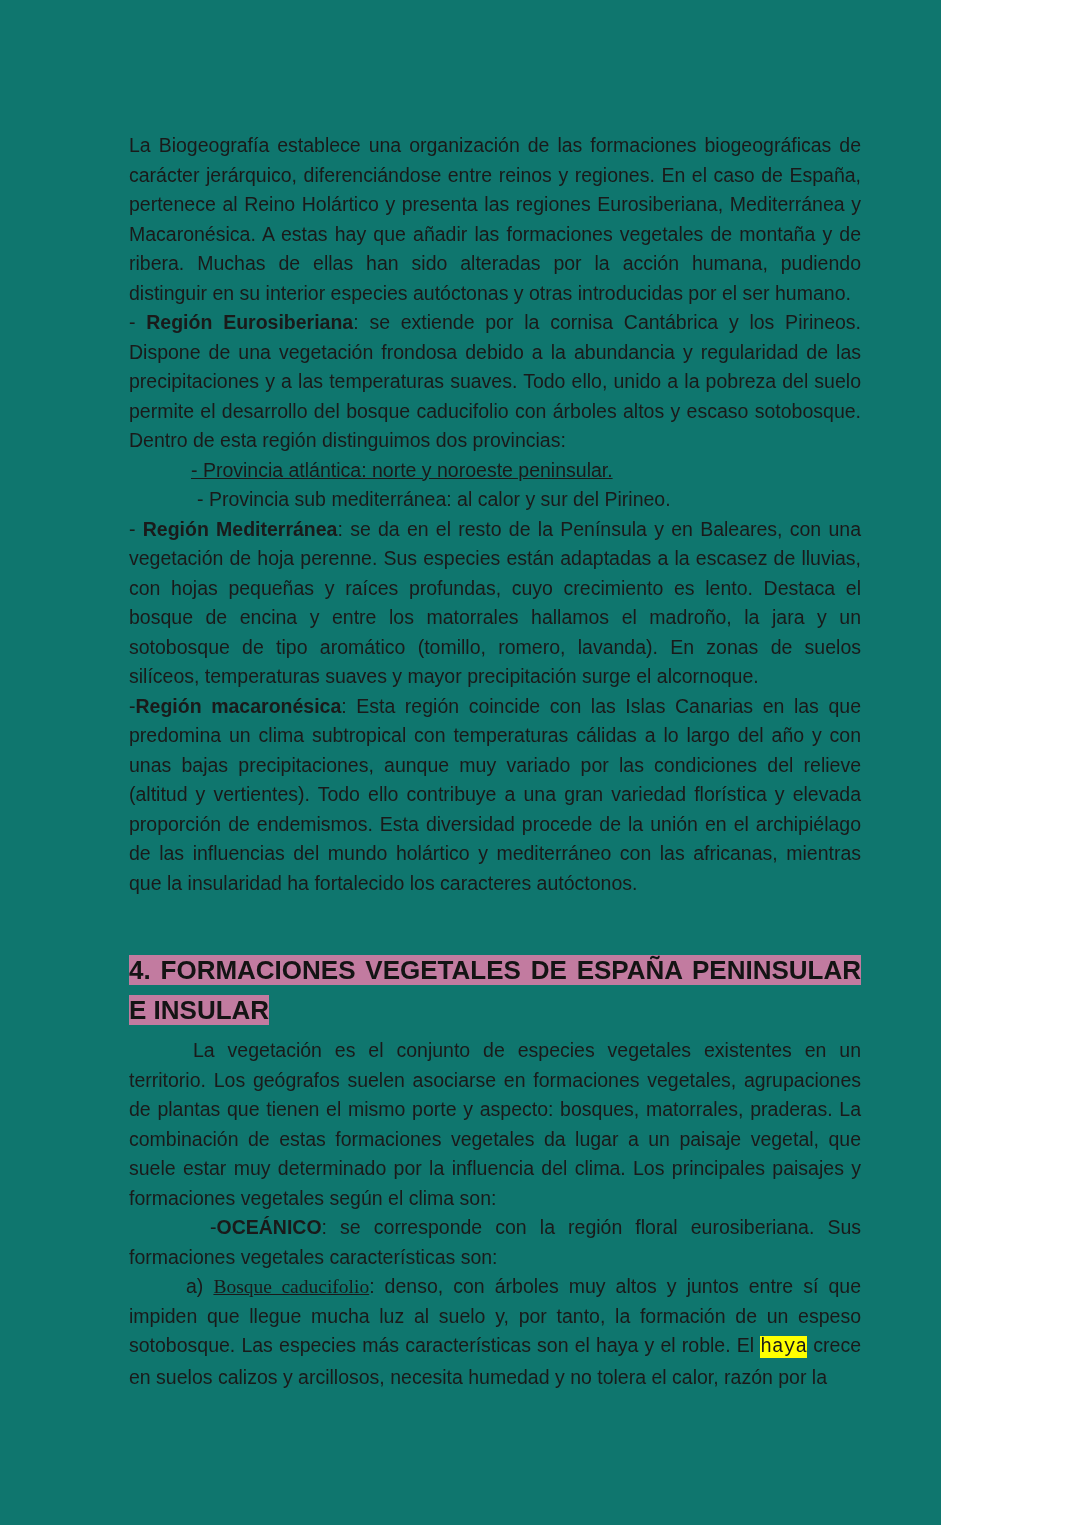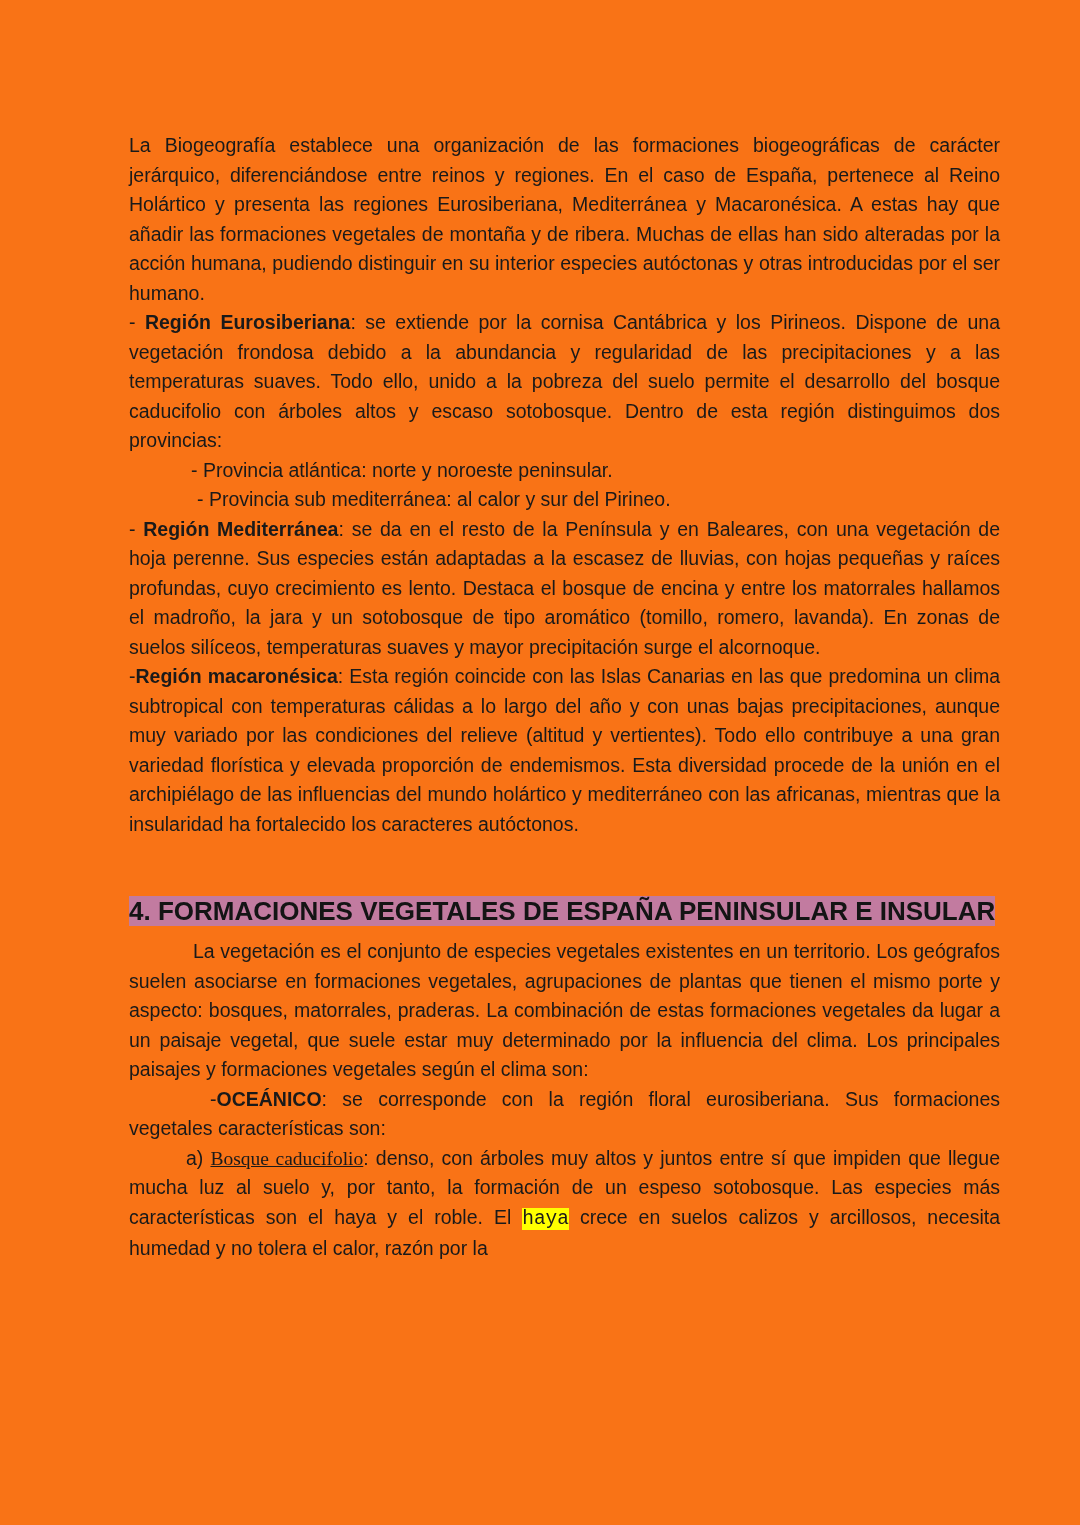--- a/index.html
+++ b/index.html
@@ -1,33 +1,33 @@
 <!DOCTYPE html>
 <html lang="es"><head>
 <meta charset="utf-8">
 <title>Documento</title>
 <style>
   * { box-sizing: border-box; }
   html, body { margin: 0; padding: 0; background: #ffffff; }
   .page {
     position: relative;
-    width: 1080px;
+    width: 941px;
     min-height: 1525px;
-    background: #f97316;
+    background: #0f766e;
     padding: 131px 80px 80px 129px;
     font-family: "Liberation Sans", "DejaVu Sans", sans-serif;
     font-size: 19.5px;
     line-height: 29.5px;
     color: #1a1a1a;
   }
   .para {
     margin: 0;
     text-align: justify;
   }
-  .prov-1 { padding-left: 62px; }
+  .prov-1 { padding-left: 62px; text-decoration: underline; }
   .prov-2 { padding-left: 68px; }
   .indent-std { text-indent: 64px; }
   .indent-big { text-indent: 81px; }
   .indent-med { text-indent: 57px; }
   .bold { font-weight: 700; }
   .underline { text-decoration: underline; font-family: Liberation Serif, serif; }
   .hl-yellow { background: #ffff00; font-family: Liberation Mono, monospace; }
   .section-heading {
     margin: 52px 0 6px 0;
     font-size: 26px;

